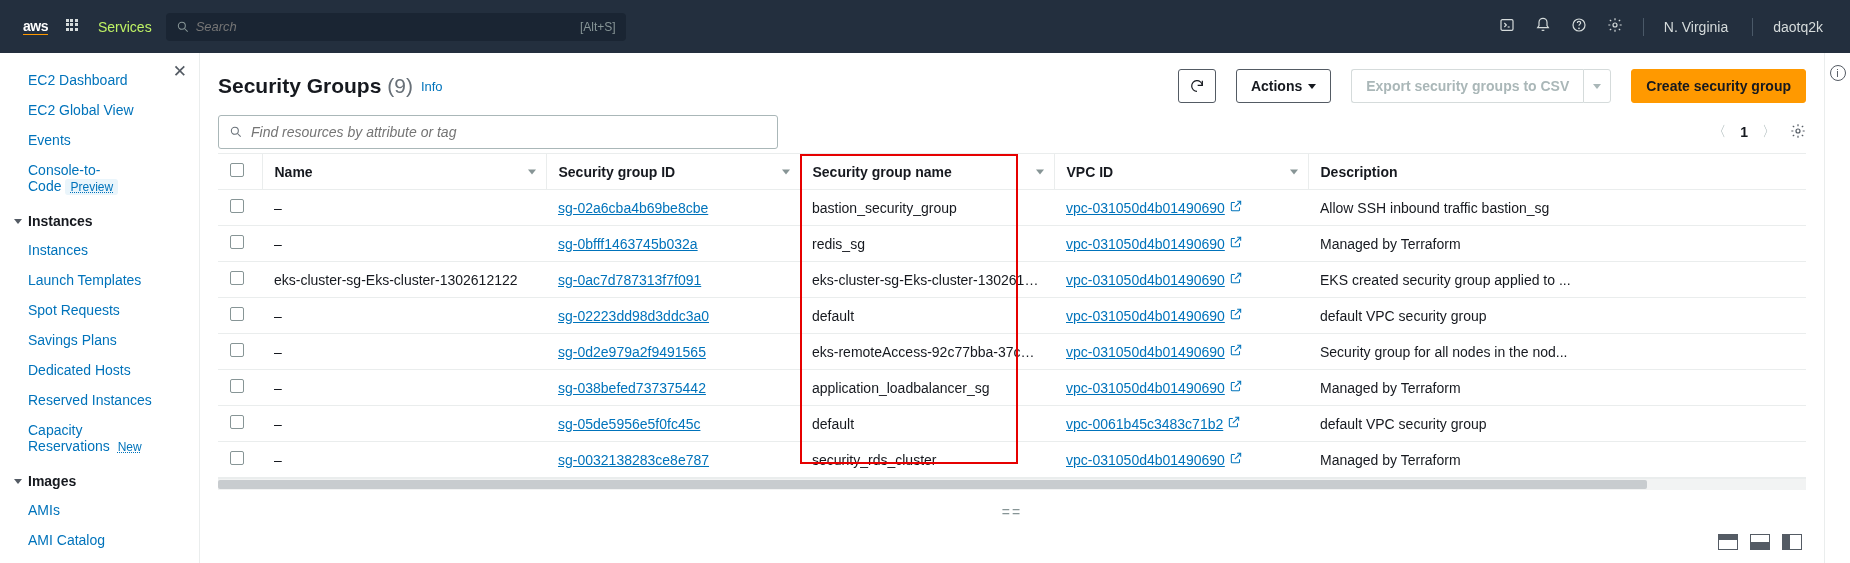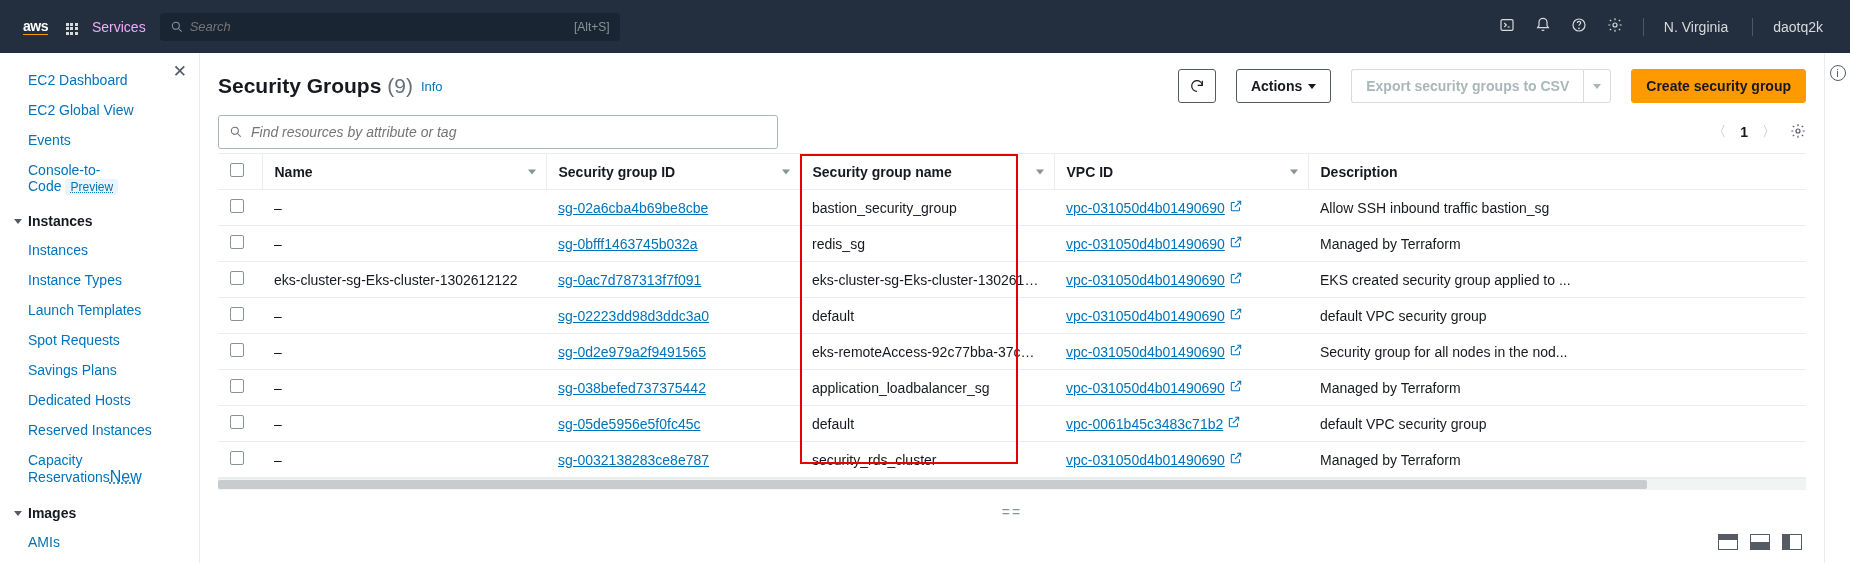--- a/index.html
+++ b/index.html
@@ -1,41 +1,41 @@
 <!DOCTYPE html>
 <html><head>
 <meta charset="utf-8">
 <style>
 * { margin: 0; padding: 0; box-sizing: border-box; font-family: "Amazon Ember", "Helvetica Neue", Arial, sans-serif; }
 body { background: #fff; font-size: 14px; color: #16191f; width: 1850px; height: 563px; overflow: hidden; position: relative; }
 
 
 .topnav { height: 53px; background: #232f3e; display: flex; align-items: center; padding: 0 23px; color: #d5dbdb; }
 .logo { font-weight: 700; color: #fff; font-size: 14px; margin-right: 18px; letter-spacing: -0.5px; border-bottom: 1.5px solid #ff9900; padding-bottom: 0; }
-.services-btn { display: flex; align-items: flex-end; gap: 14px; color: #f0abfc; margin-right: 14px; cursor: pointer; }
+.services-btn { display: flex; align-items: flex-start; gap: 20px; color: #bef264; margin-right: 14px; cursor: pointer; }
 .grid-icon { display: inline-grid; grid-template-columns: repeat(3,3px); grid-template-rows: repeat(3,3px); gap: 1.5px; }
 .grid-icon span { background: #d5dbdb; width: 3px; height: 3px; }
 .search-box { background: #1a2533; border-radius: 4px; height: 28px; display: flex; align-items: center; padding: 0 10px; width: 460px; color: #879596; }
 .search-box input { background: transparent; border: none; color: #d5dbdb; font-style: italic; flex: 1; outline: none; margin-left: 6px; font-size: 13px; }
 .kbd { background: transparent; border: none; color: #879596; font-size: 12px; }
 .topnav-right { margin-left: auto; display: flex; align-items: center; gap: 20px; }
 .topnav-right .icon-btn { color: #d5dbdb; cursor: pointer; }
 .region, .account { color: #d5dbdb; cursor: pointer; display: flex; align-items: center; gap: 4px; }
 .sep-v { width: 1px; height: 18px; background: #4a5968; }
 
 
 .layout { display: flex; height: calc(100% - 38px); }
 .sidebar { width: 200px; border-right: 1px solid #eaeded; padding: 12px 0 0 0; overflow-y: auto; position: relative; }
 .close-sb { position: absolute; right: 12px; top: 8px; cursor: pointer; color: #545b64; font-size: 17px; }
 .sb-item { padding: 7px 14px 7px 28px; color: #0073bb; cursor: pointer; font-size: 14px; }
 .sb-item .badge { font-size: 12px; background: #eaf5fb; color: #0073bb; padding: 1px 5px; border-radius: 3px; margin-left: 4px; text-decoration: underline dotted; }
 .sb-item.top { padding-left: 28px; }
 .sb-group { padding: 12px 14px 6px 14px; font-weight: 700; color: #16191f; display: flex; align-items: center; gap: 6px; cursor: pointer; }
 .caret-down { width: 0; height: 0; border-left: 4px solid transparent; border-right: 4px solid transparent; border-top: 5px solid #545b64; }
-.sb-item .newb { color: #0073bb; font-size: 16px; margin-left: 0; text-decoration: underline dotted; }
+.sb-item .newb { color: #0073bb; font-size: 12px; margin-left: 8px; text-decoration: underline dotted; }
 
 .main { flex: 1; padding: 16px 18px 0 18px; position: relative; overflow: hidden; }
 .header-row { display: flex; align-items: center; margin-bottom: 12px; }
 .page-title { font-size: 21px; font-weight: 700; }
 .count { font-weight: 400; color: #687078; }
 .info-link { color: #0073bb; font-size: 13px; margin-left: 8px; cursor: pointer; font-weight: 400; }
 .header-actions { margin-left: auto; display: flex; gap: 20px; align-items: center; }
 .btn { border: 1px solid #545b64; background: #fff; padding: 6px 14px; border-radius: 3px; font-size: 14px; font-weight: 700; color: #16191f; cursor: pointer; display: flex; align-items: center; gap: 6px; height: 34px; }
 .btn.icon-only { padding: 6px 10px; }
 .btn.disabled { color: #aab7b8; border-color: #d5dbdb; cursor: default; }
@@ -155,21 +155,20 @@
     <div class="sb-item top">EC2 Dashboard</div>
     <div class="sb-item top">EC2 Global View</div>
     <div class="sb-item top">Events</div>
     <div class="sb-item top"><span>Console-to-Code</span><span class="badge">Preview</span></div>
 
     <div class="sb-group">
         <span class="caret-down"></span>
         <span>Instances</span>
       </div>
     <div class="sb-item">Instances</div>
-    <div class="sb-item">Instance Types</div>
     <div class="sb-item">Launch Templates</div>
     <div class="sb-item">Spot Requests</div>
     <div class="sb-item">Savings Plans</div>
     <div class="sb-item">Dedicated Hosts</div>
     <div class="sb-item">Reserved Instances</div>
     <div class="sb-item"><span>Capacity Reservations</span><span class="newb">New</span></div>
 
     <div class="sb-group">
         <span class="caret-down"></span>
         <span>Images</span>

